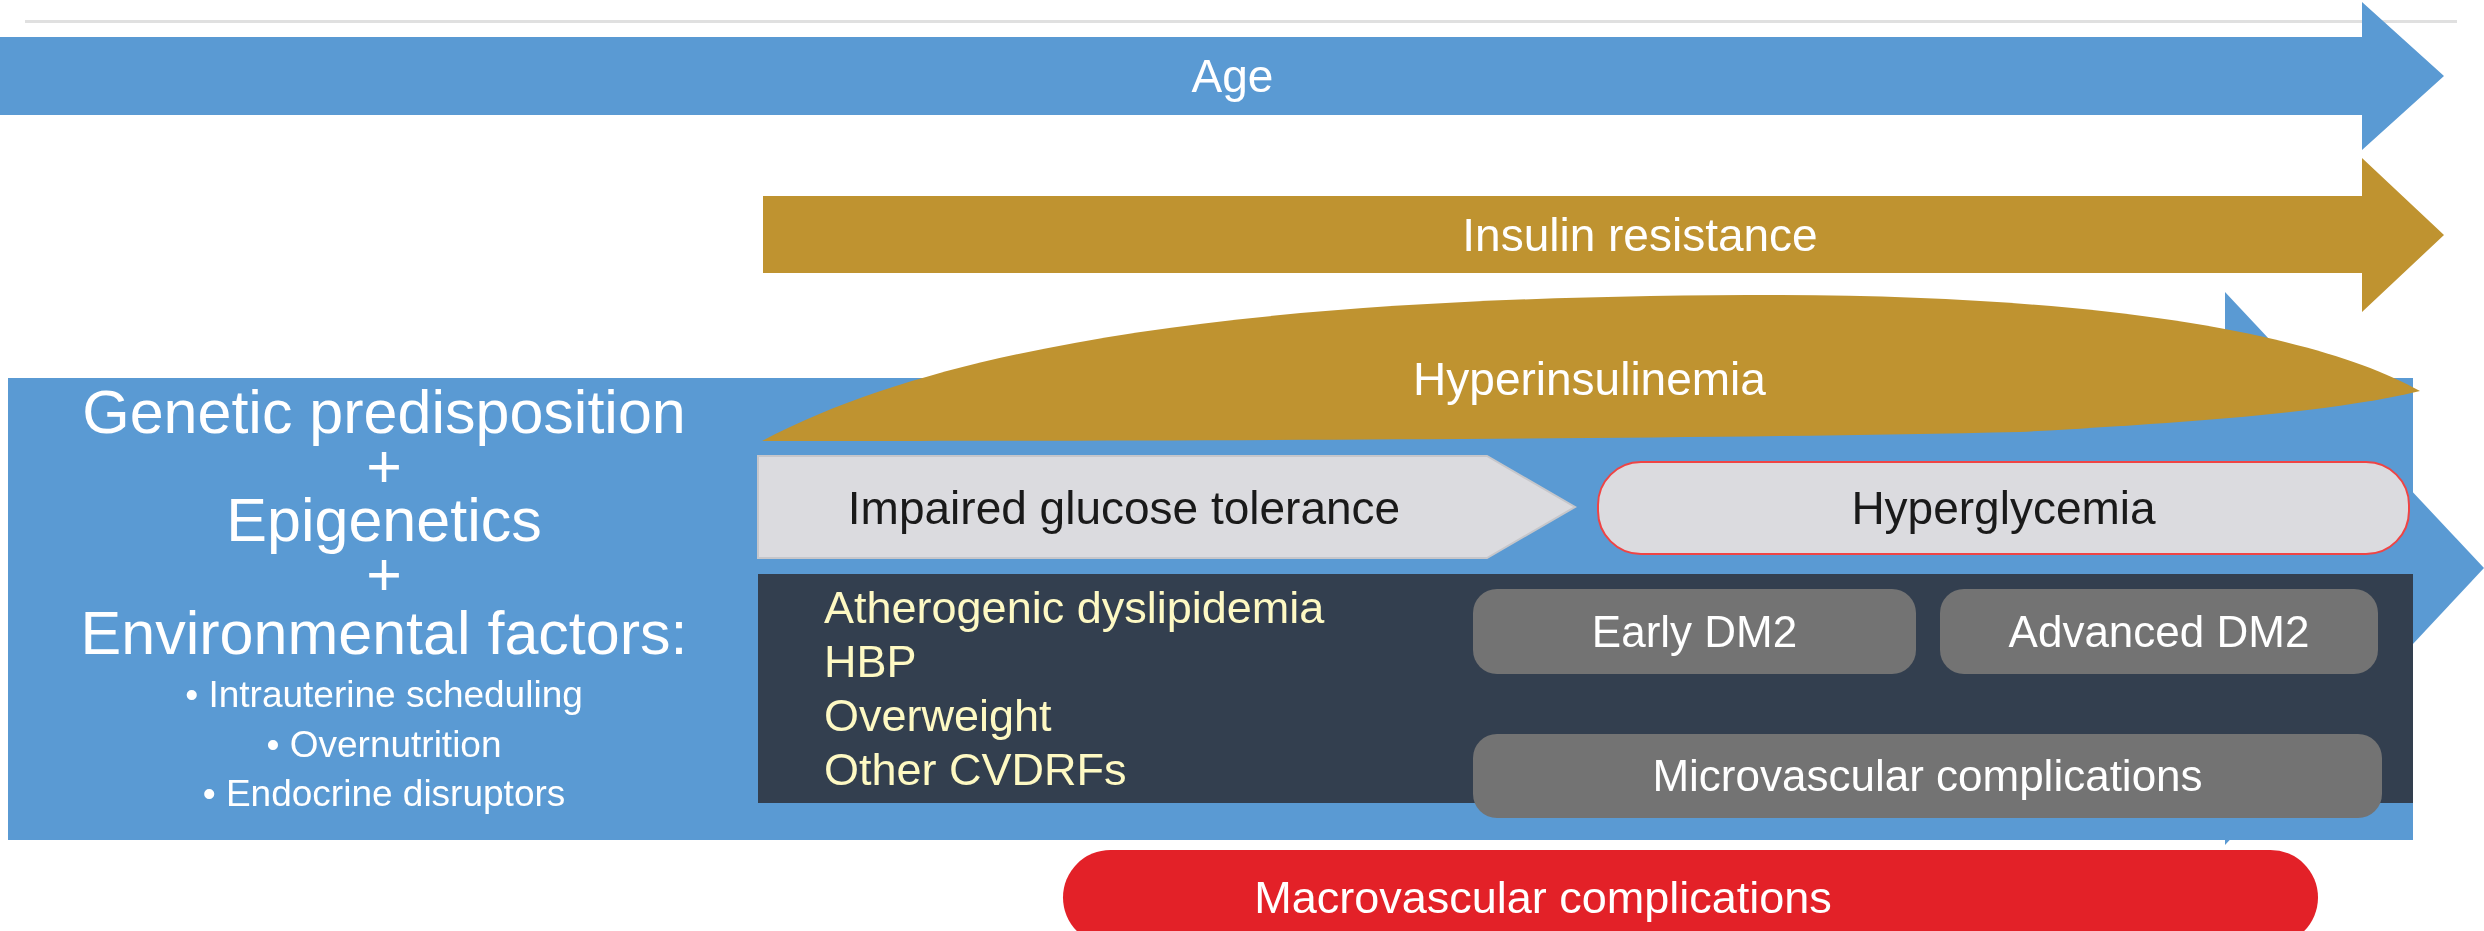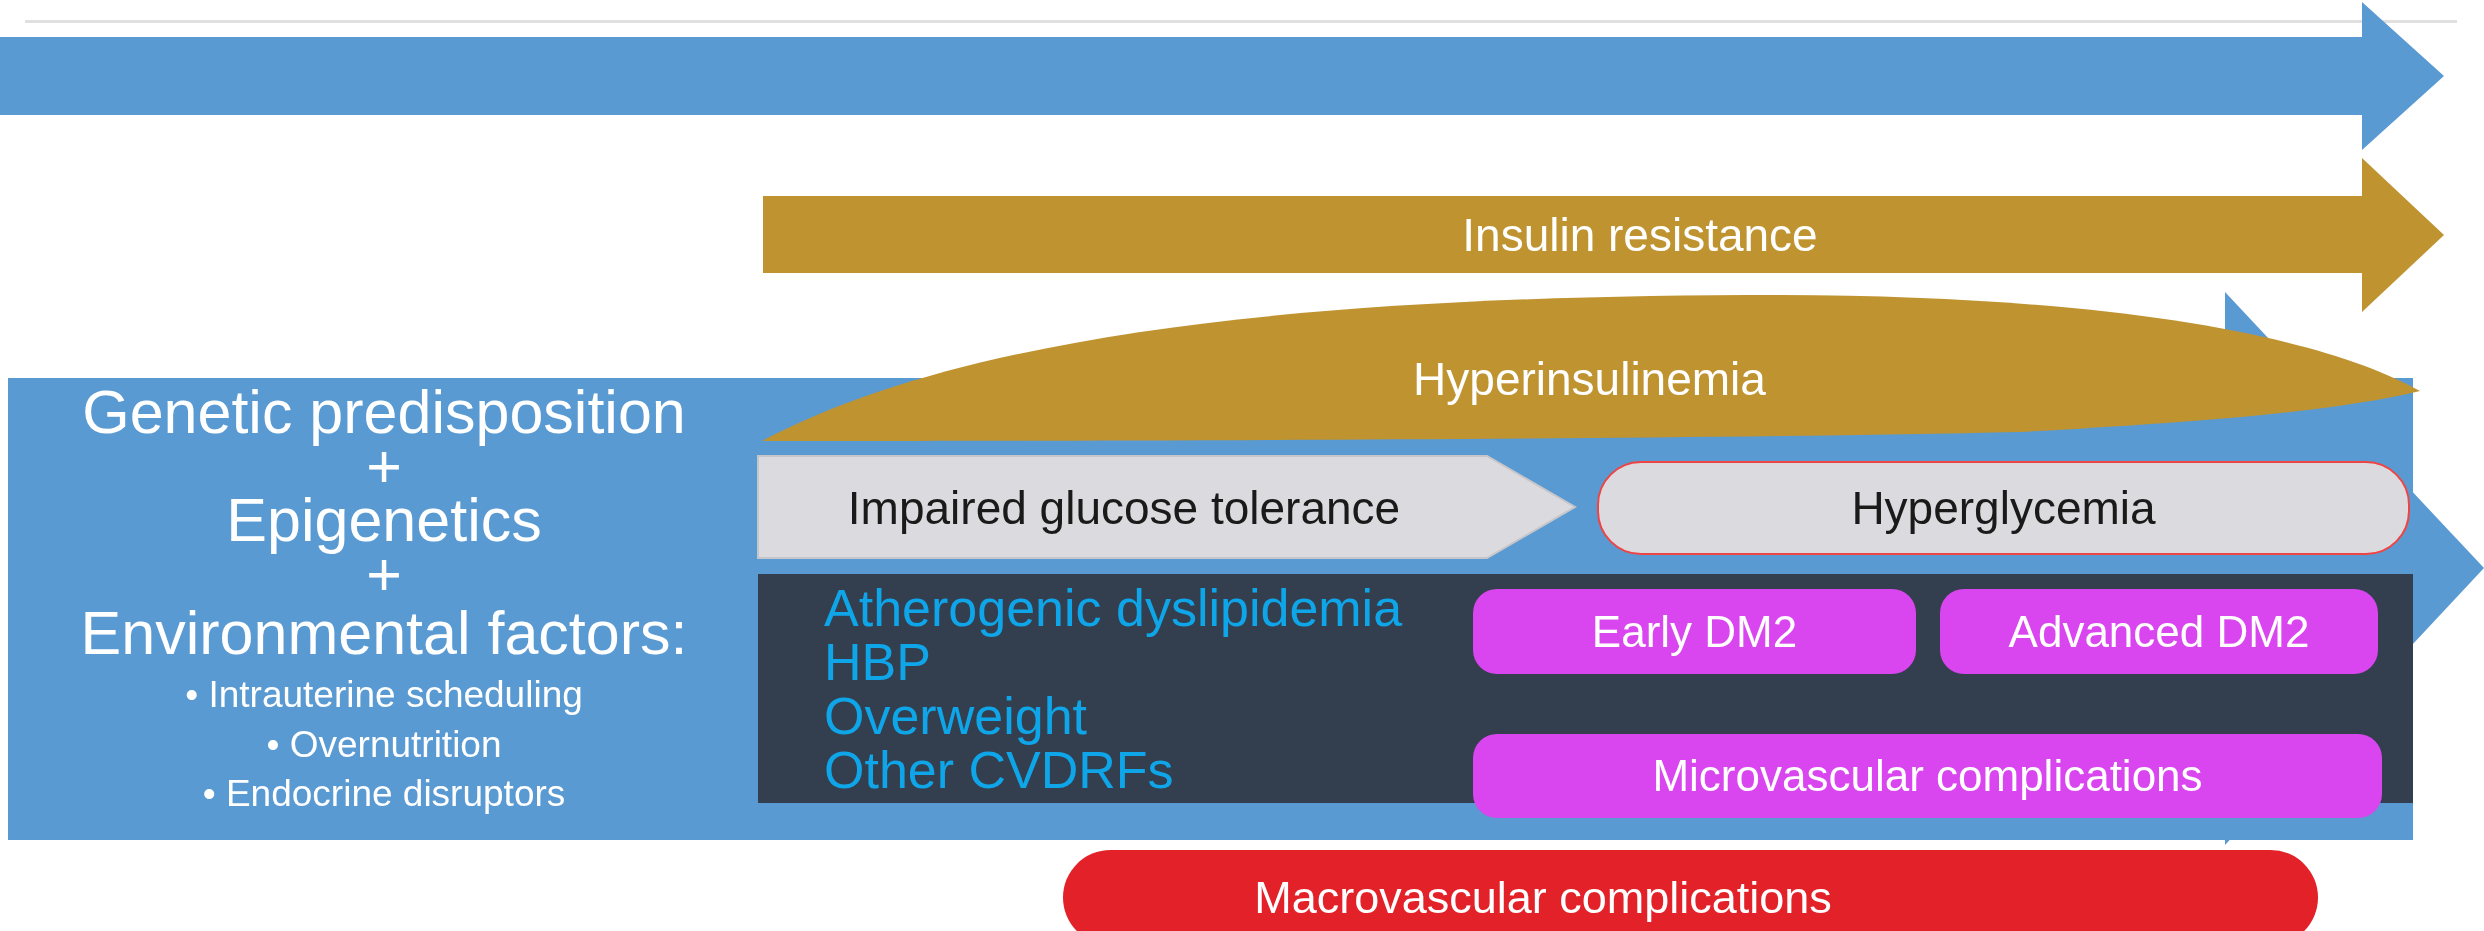--- a/index.html
+++ b/index.html
@@ -8,23 +8,23 @@
     font-family:"Liberation Sans", sans-serif;overflow:hidden;
   }
   #bg-svg{position:absolute;left:0;top:0;z-index:0;}
   .lbl{position:absolute;z-index:3;text-align:center;color:#ffffff;
        font-size:46px;line-height:54px;white-space:nowrap;}
   .lbl.dark{color:#1a1a1a;}
   .box{position:absolute;z-index:2;display:flex;align-items:center;justify-content:center;}
   .gray-box{background:#DBDBDF;border:2px solid #ef4444;border-radius:44px;
             color:#1a1a1a;font-size:46px;}
   .navy-box{background:#333F4F;}
-  .navy-lines{position:absolute;left:66px;top:7px;color:#0ea5e9;
-              font-size:52px;line-height:54px;text-align:left;white-space:nowrap;}
-  .orange-box{background:#d946ef;border-radius:24px;color:#ffffff;font-size:44px;}
+  .navy-lines{position:absolute;left:66px;top:7px;color:#fef9c3;
+              font-size:45px;line-height:54px;text-align:left;white-space:nowrap;}
+  .orange-box{background:#737373;border-radius:24px;color:#ffffff;font-size:44px;}
   .red-box{background:#E32128;border-radius:48px;color:#ffffff;font-size:45px;
            justify-content:flex-start;}
   .red-inner{width:960px;text-align:center;}
   .panel-text{position:absolute;left:8px;width:752px;z-index:3;color:#ffffff;
               text-align:center;}
   .panel-line{position:absolute;left:0;width:100%;font-size:61px;line-height:52px;white-space:nowrap;}
   .panel-bullet{position:absolute;left:0;width:100%;font-size:37px;line-height:44px;white-space:nowrap;}
   .panel-bullet::before{content:"\2022\00a0 ";}
 </style>
 </head>
@@ -45,20 +45,21 @@
 
     <path d="M 762 441
              C 980 325, 1360 295, 1780 295
              C 2110 296, 2320 335, 2420 391
              C 2330 413, 2180 423, 2020 432
              C 1620 441, 950 441, 762 441 Z" fill="#BF9330"></path>
 
     <polygon points="758,456 1487,456 1575,507 1487,558 758,558" fill="#DBDBDF" stroke="#c6c6ca" stroke-width="2"></polygon>
   </svg>
 
+  <div class="lbl" style="left:0;top:49px;width:2465px;">Age</div>
 
   <div class="lbl" style="left:840px;top:208px;width:1600px;">Insulin resistance</div>
 
   <div class="lbl" style="left:762px;top:352px;width:1655px;">Hyperinsulinemia</div>
 
   <div class="lbl dark" style="left:754px;top:481px;width:740px;">Impaired glucose tolerance</div>
 
   <div class="box gray-box" style="left:1597px;top:461px;width:809px;height:90px;">
     <span>Hyperglycemia</span>
   </div>

